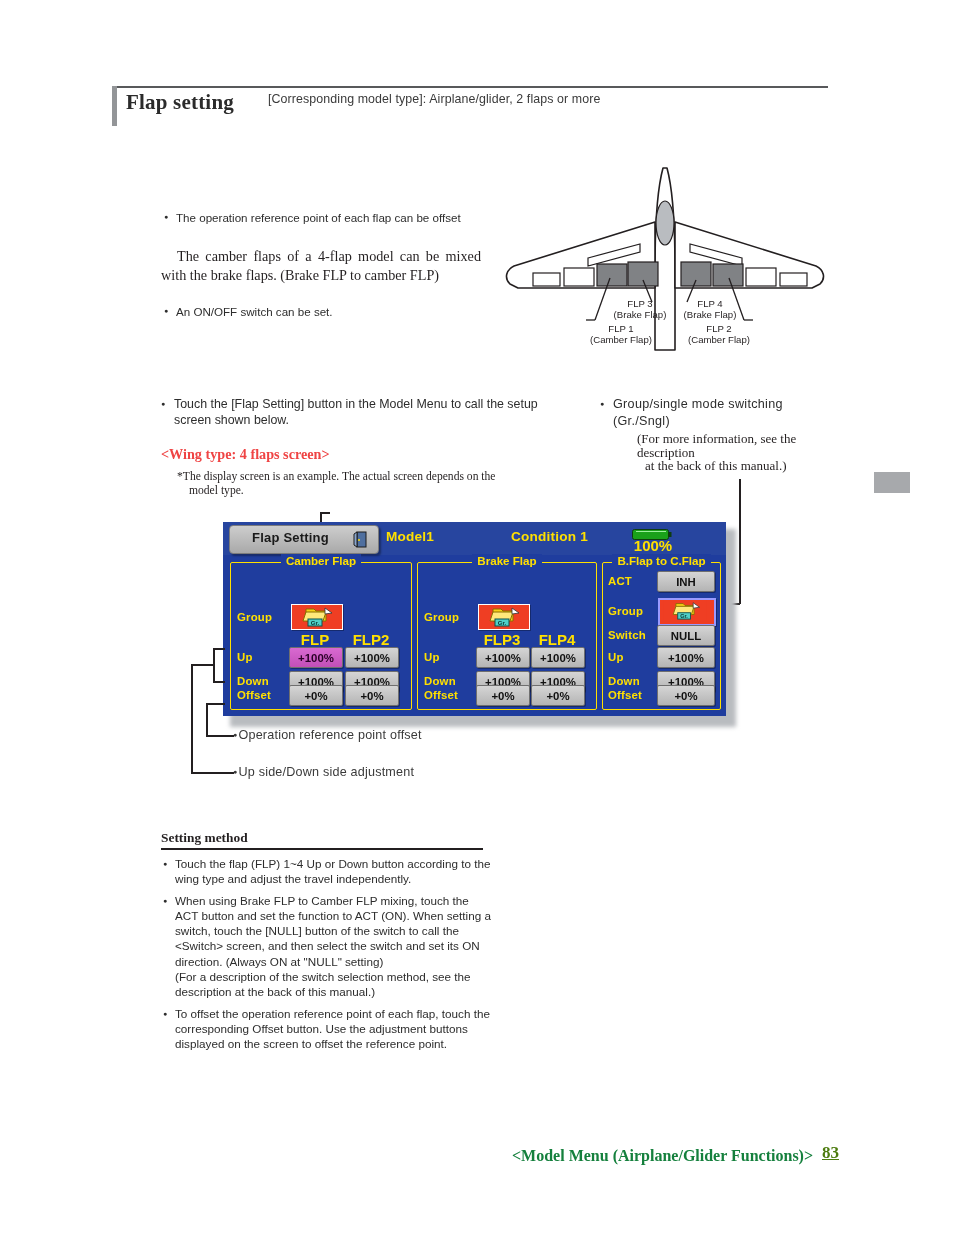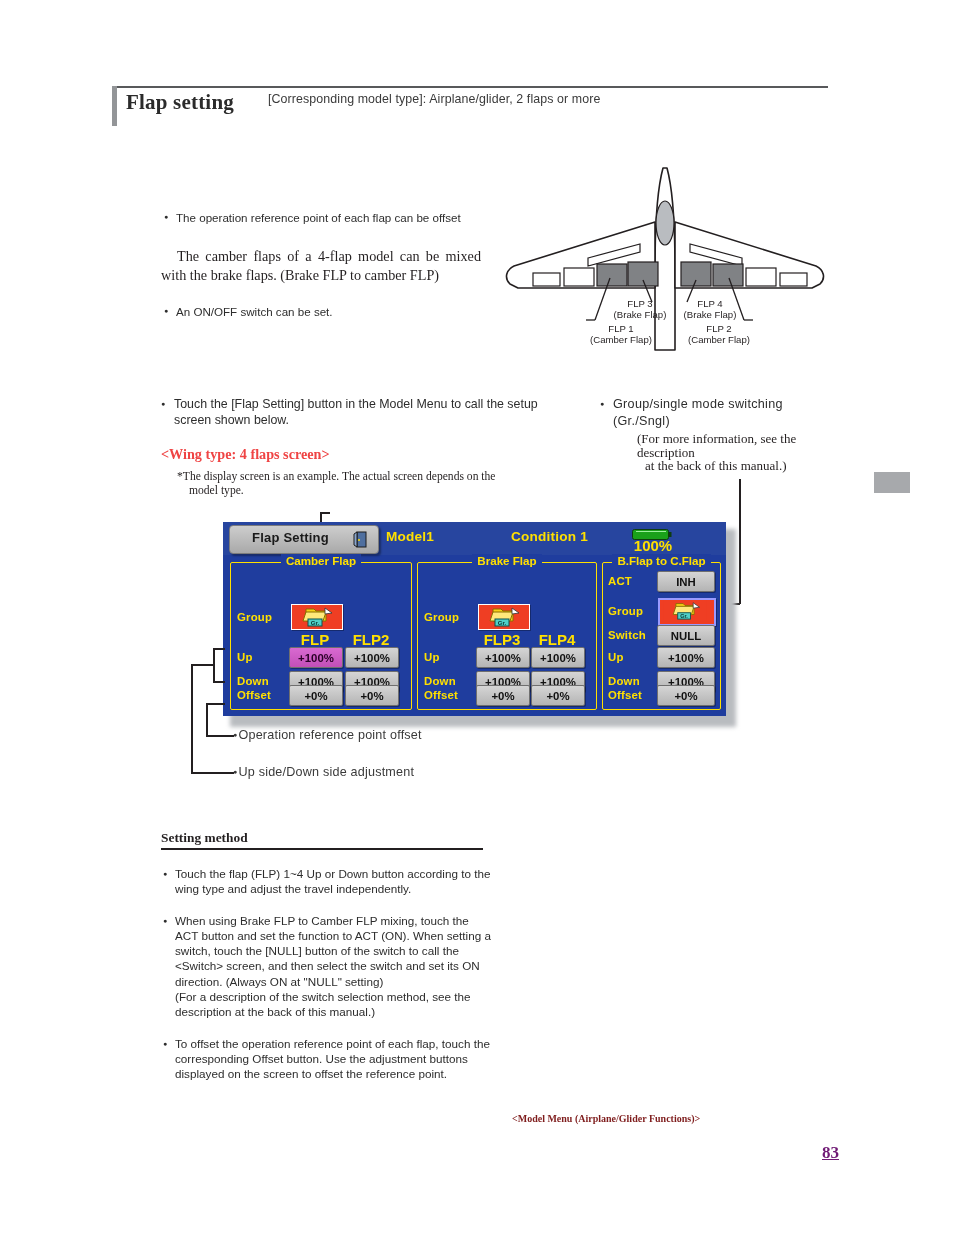--- a/index.html
+++ b/index.html
@@ -146,32 +146,32 @@
   .ln{position:absolute;background:#231f20;}
 
   
   .sm-title{
     position:absolute;left:161px;top:830px;
     font-family:"Liberation Serif", serif;font-weight:bold;font-size:13.4px;color:#231f20;
   }
   .sm-rule{position:absolute;left:161px;top:848px;width:322px;height:1.6px;background:#231f20;}
   .sm-list{position:absolute;left:161px;top:850px;width:330px;
     font-size:11.7px;line-height:15.3px;color:#2d2d2d;}
-  .sm-list .bl{position:relative;padding-left:14px;margin-top:16px;}
+  .sm-list .bl{position:relative;padding-left:14px;margin-top:6px;}
   .sm-list .bl::before{content:"\25CF";position:absolute;left:2px;top:0;font-size:7px;}
   .sm-list .cont{display:block;}
 
   
   .foot{
-    position:absolute;left:512px;top:1113px;
-    font-family:"Liberation Serif", serif;font-weight:bold;font-size:10px;color:#7f1d1d;
+    position:absolute;left:512px;top:1147px;
+    font-family:"Liberation Serif", serif;font-weight:bold;font-size:16px;color:#15803d;
   }
   .pageno{
     position:absolute;left:822px;top:1143px;
-    font-family:"Liberation Serif", serif;font-weight:bold;font-size:17px;color:#701a75;text-decoration:underline;
+    font-family:"Liberation Serif", serif;font-weight:bold;font-size:17px;color:#4d7c0f;text-decoration:underline;
   }
 </style>
 </head>
 <body>
 
 <div class="page">
 
   <div class="hdr-rule"></div>
   <div class="hdr-bar"></div>
   <div class="title">Flap setting</div>

